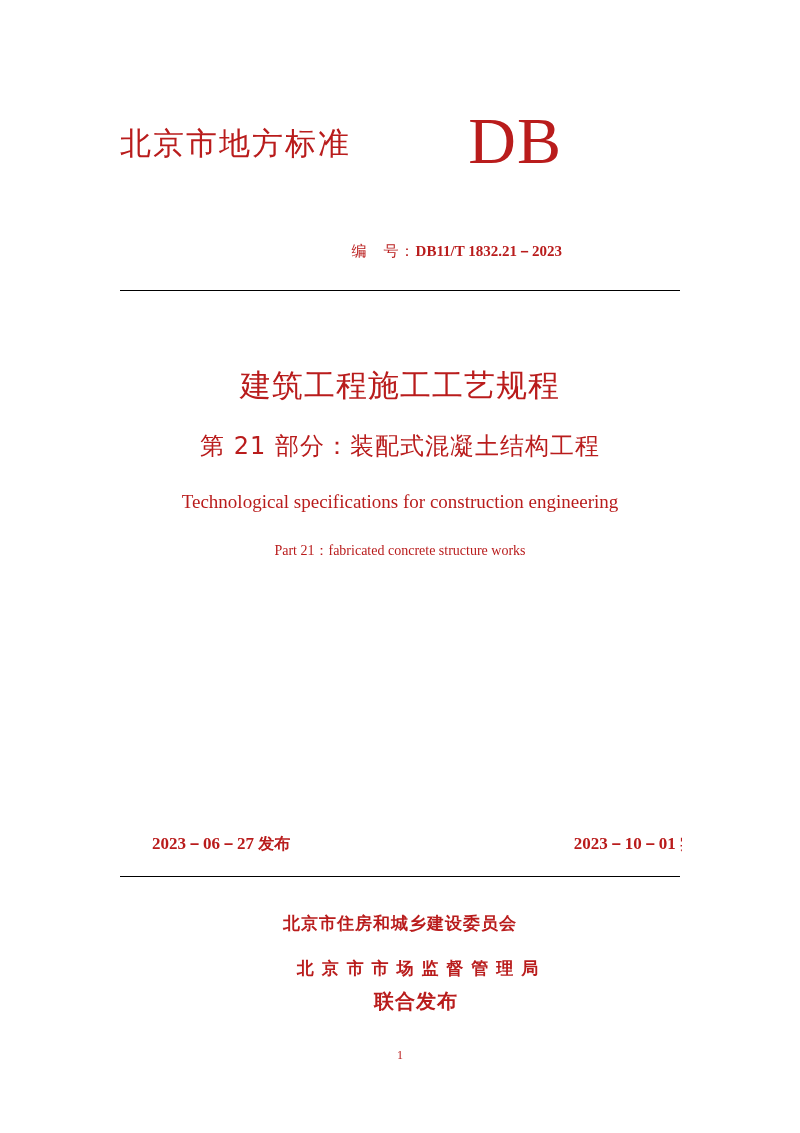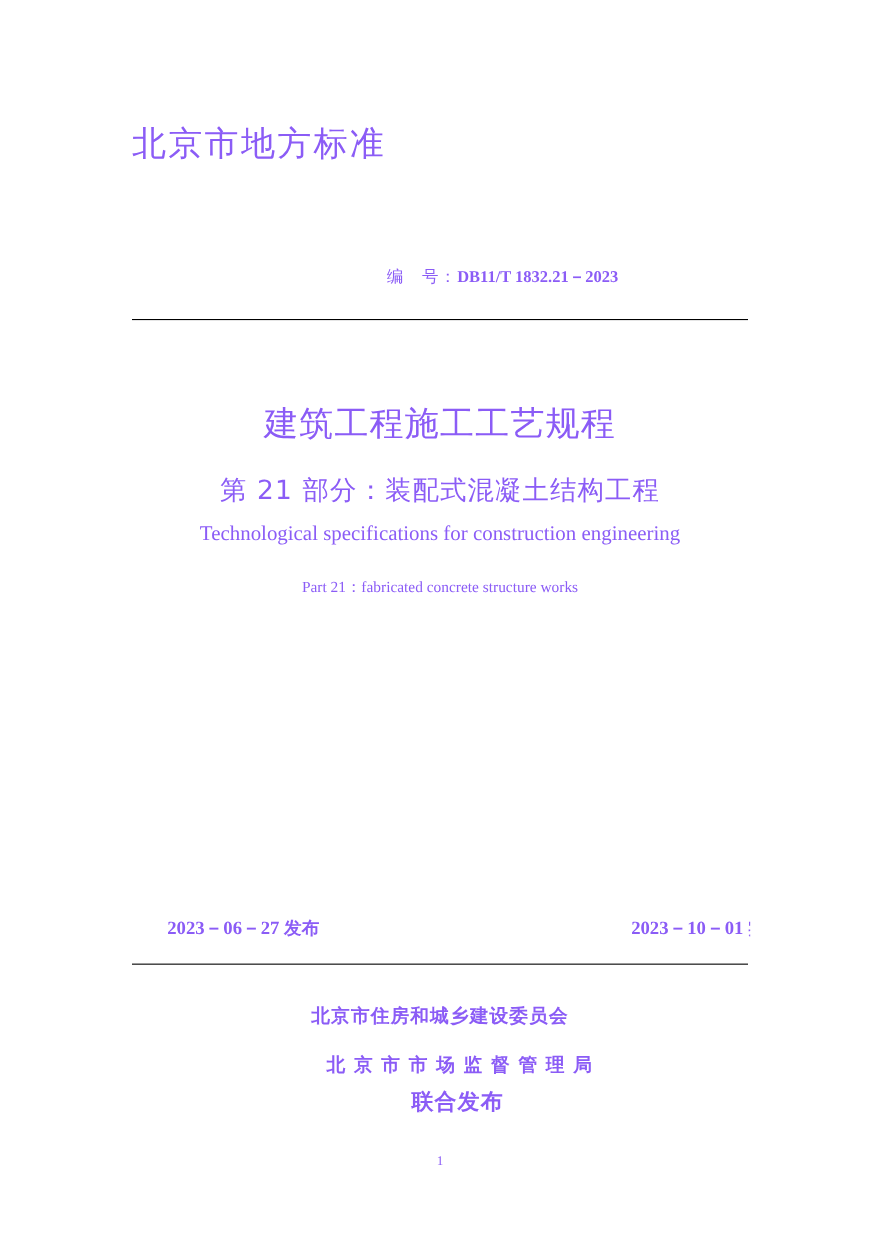--- a/index.html
+++ b/index.html
@@ -6,21 +6,21 @@
     margin: 0;
     padding: 0;
     background: #ffffff;
   }
   .page {
     position: relative;
     width: 682px;
     height: 1133px;
     background: #ffffff;
     font-family: "Liberation Serif", serif;
-    color: #8b5cf6;
+    color: #b91c1c;
     overflow: hidden;
   }
 
   
   .header-row {
     position: absolute;
     left: 120px;
     right: 120px;
     top: 110px;
     display: flex;
@@ -86,21 +86,21 @@
   .title-cn-2 {
     font-family: "DejaVu Sans", sans-serif;
     font-size: 24px;
     letter-spacing: 1px;
     line-height: 1.5;
     margin-top: 19px;
   }
   .title-en-1 {
     font-family: "Liberation Serif", serif;
     font-size: 19px;
-    margin-top: 8px;
+    margin-top: 24px;
     line-height: 1.5;
   }
   .title-en-2 {
     font-family: "Liberation Serif", serif;
     font-size: 14px;
     margin-top: 24px;
     line-height: 1.5;
   }
 
   
@@ -173,20 +173,21 @@
     font-family: "Liberation Serif", serif;
   }
 </style>
 </head>
 <body>
 
 <div class="page">
 
   <div class="header-row">
     <div class="std-name">北京市地方标准</div>
+    <div class="db-logo">DB</div>
   </div>
 
   <div class="std-number">
     <span class="label">编　号：</span><span>DB11/T 1832.21－2023</span>
   </div>
 
   <div class="rule-top"></div>
 
   <div class="title-block">
     <div class="title-cn-1">建筑工程施工工艺规程</div>

